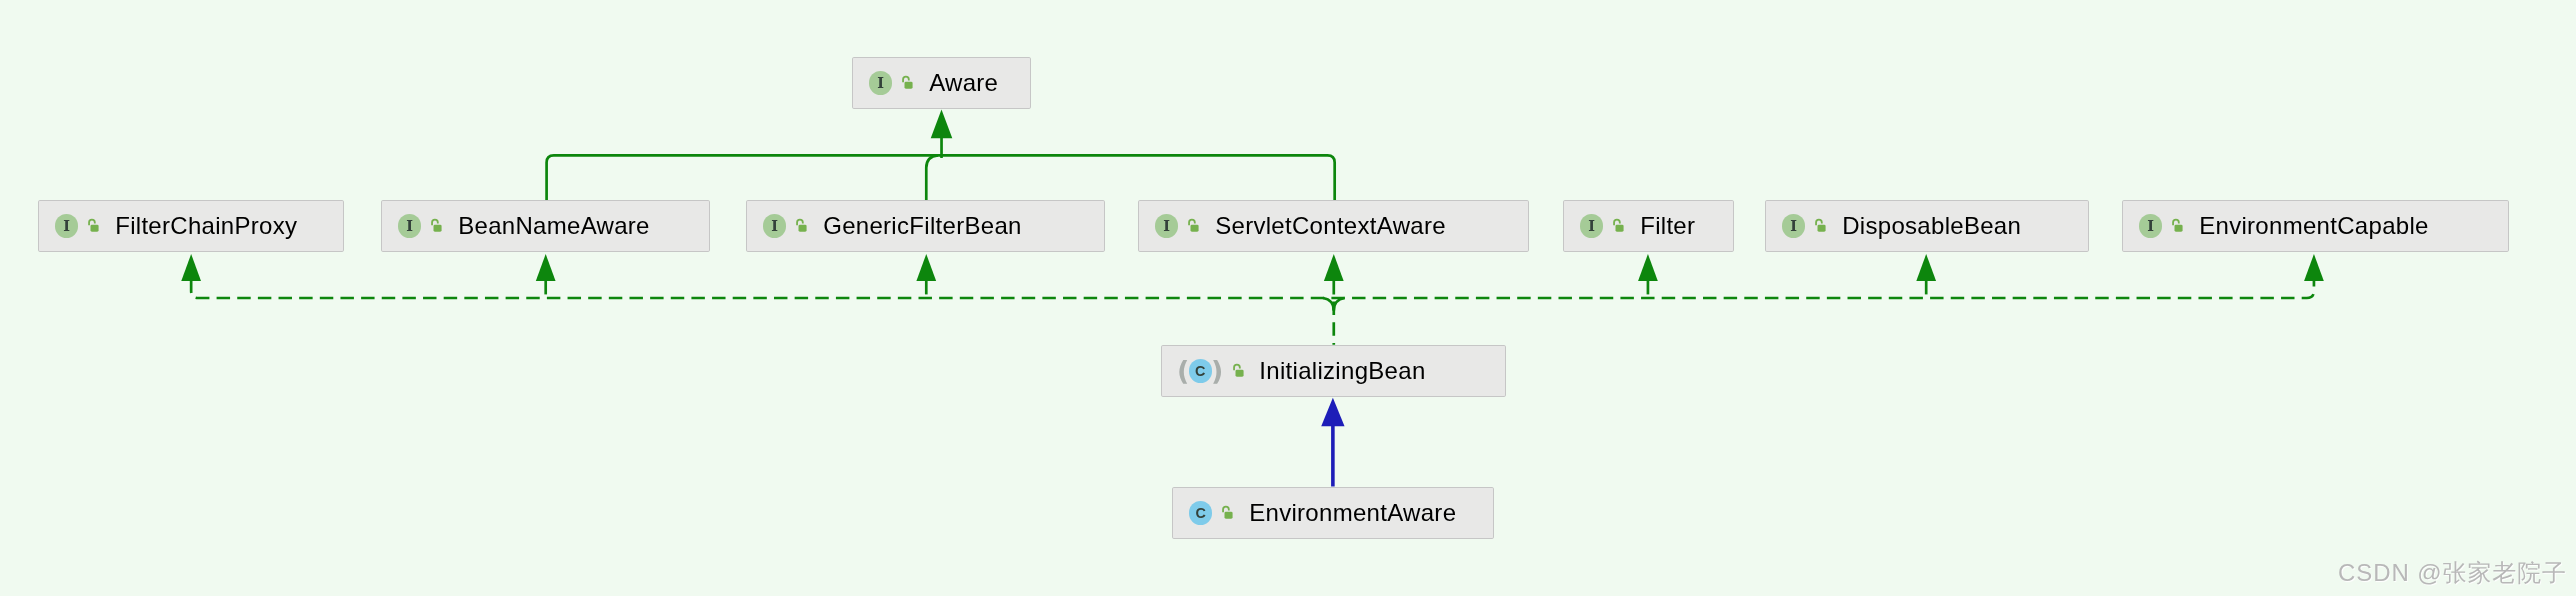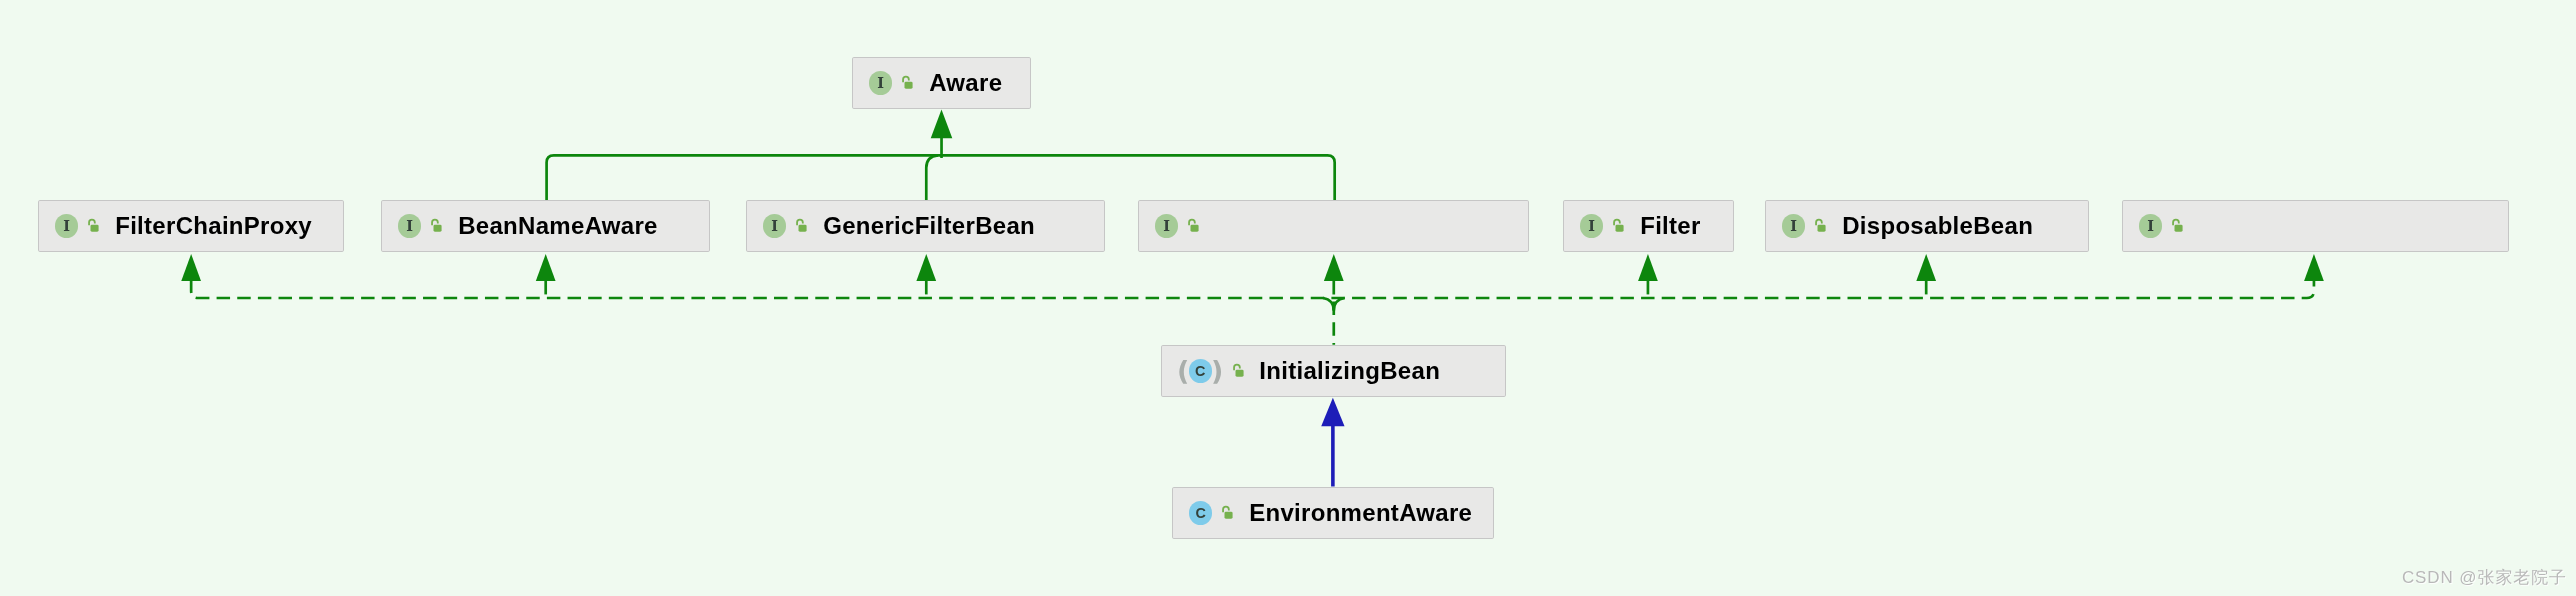--- a/index.html
+++ b/index.html
@@ -20,21 +20,21 @@
     border-radius:1.8px;
     box-sizing:border-box;
     display:flex;
     align-items:center;
     padding:0 16px 0 16px;
     font-size:24px;
     color:#000;
     white-space:nowrap;
     cursor:default;
   }
-  .node .label { margin-left:14.4px; letter-spacing:0.3px;font-weight:bold; }
+  .node .label { margin-left:14.4px; letter-spacing:0.3px; }
 
   .circ {
     display:inline-flex;
     align-items:center; justify-content:center;
     width:23.4px; height:23.4px;
     border-radius:50%;
     font-size:14.4px; font-weight:bold;
     color:#33413a;
     flex:0 0 auto;
   }
@@ -44,21 +44,21 @@
   .paren {
     color:#a9aeab; font-size:27px; font-weight:bold; line-height:23.4px;
     font-family:"DejaVu Sans", sans-serif;
     margin:0 -0.9px;
   }
   .lock { display:inline-flex; margin-left:8px; flex:0 0 auto; }
 
   .watermark {
     position:absolute;
     right:9px; bottom:7.2px;
-    font-size:17px;
+    font-size:24px;
     color:#b8b8b8;
     text-shadow:0.9px 0.9px 0.9px #ffffff;
     letter-spacing:0.9px;
   }
 </style>
 </head>
 <body>
 
 <div class="stage">
 
@@ -152,20 +152,21 @@
   <div class="node" style="left:1138px; top:200px; width:391px;">
     <span class="icon-wrap iface">
       <span class="circ">I</span>
     </span>
     <span class="lock">
       <svg width="14.4" height="15.3" viewBox="0 0 16 17">
         <path d="M3.4 8 V4.9 a3.2 3.2 0 0 1 6.4 0 V6" fill="none" stroke="#76b14e" stroke-width="2"></path>
         <rect x="5" y="7.4" width="9" height="7.8" rx="1.6" fill="#76b14e"></rect>
       </svg>
     </span>
+    <span class="label">ServletContextAware</span>
   </div>
 
   <div class="node" style="left:1563px; top:200px; width:171px;">
     <span class="icon-wrap iface">
       <span class="circ">I</span>
     </span>
     <span class="lock">
       <svg width="14.4" height="15.3" viewBox="0 0 16 17">
         <path d="M3.4 8 V4.9 a3.2 3.2 0 0 1 6.4 0 V6" fill="none" stroke="#76b14e" stroke-width="2"></path>
         <rect x="5" y="7.4" width="9" height="7.8" rx="1.6" fill="#76b14e"></rect>
@@ -190,20 +191,21 @@
   <div class="node" style="left:2122px; top:200px; width:387px;">
     <span class="icon-wrap iface">
       <span class="circ">I</span>
     </span>
     <span class="lock">
       <svg width="14.4" height="15.3" viewBox="0 0 16 17">
         <path d="M3.4 8 V4.9 a3.2 3.2 0 0 1 6.4 0 V6" fill="none" stroke="#76b14e" stroke-width="2"></path>
         <rect x="5" y="7.4" width="9" height="7.8" rx="1.6" fill="#76b14e"></rect>
       </svg>
     </span>
+    <span class="label">EnvironmentCapable</span>
   </div>
 
   <div class="node" style="left:1161px; top:345px; width:345px;">
     <span class="icon-wrap cls">
       <span class="paren">(</span>
       <span class="circ">C</span>
       <span class="paren">)</span>
     </span>
     <span class="lock">
       <svg width="14.4" height="15.3" viewBox="0 0 16 17">

